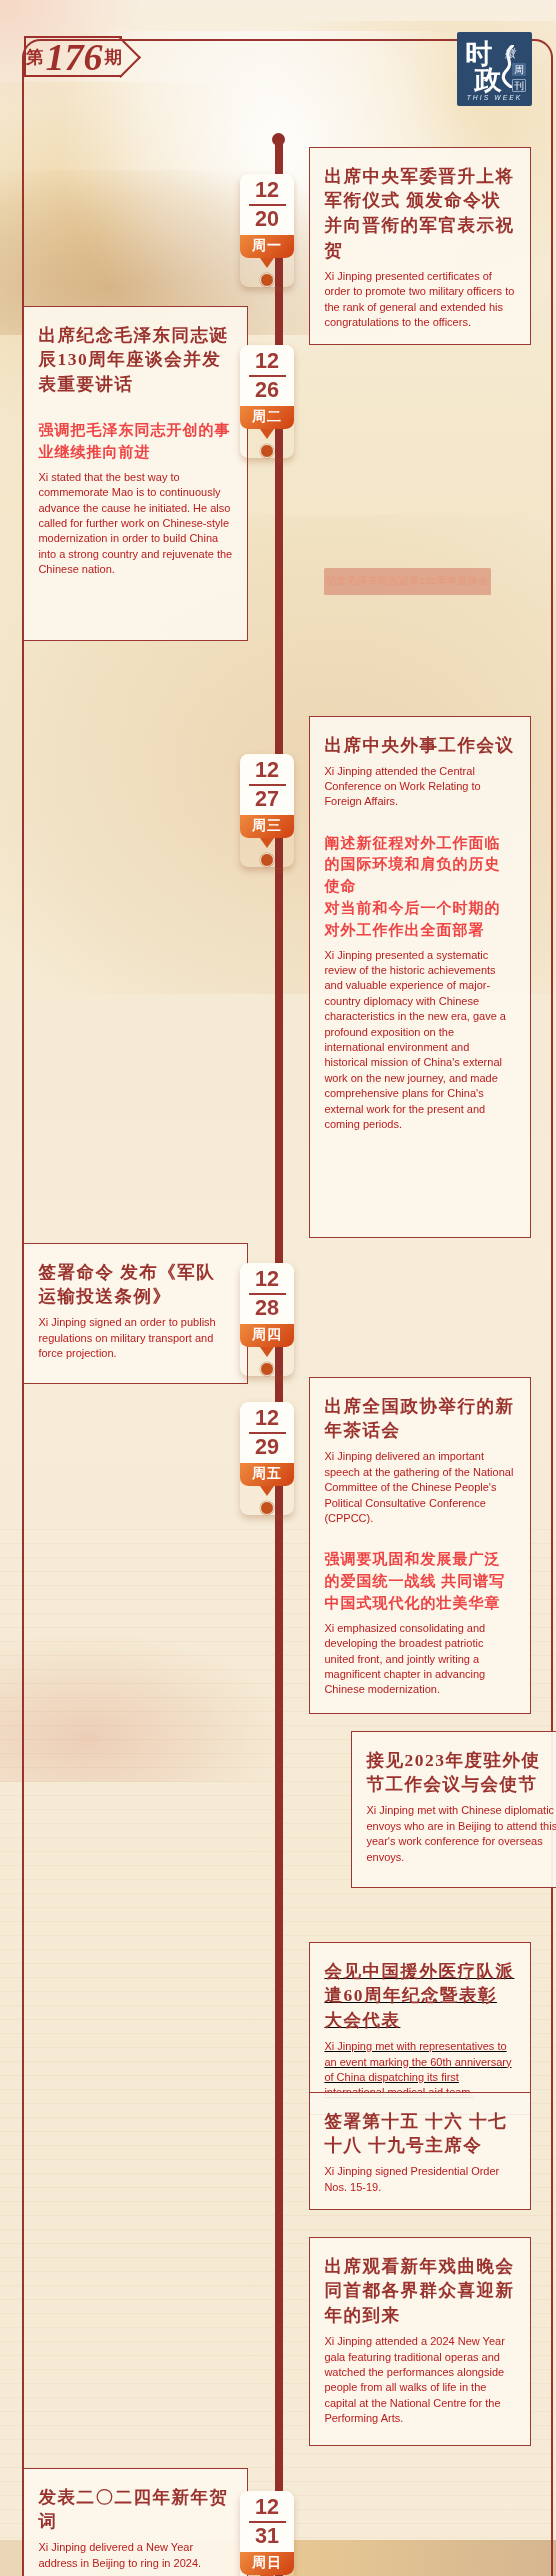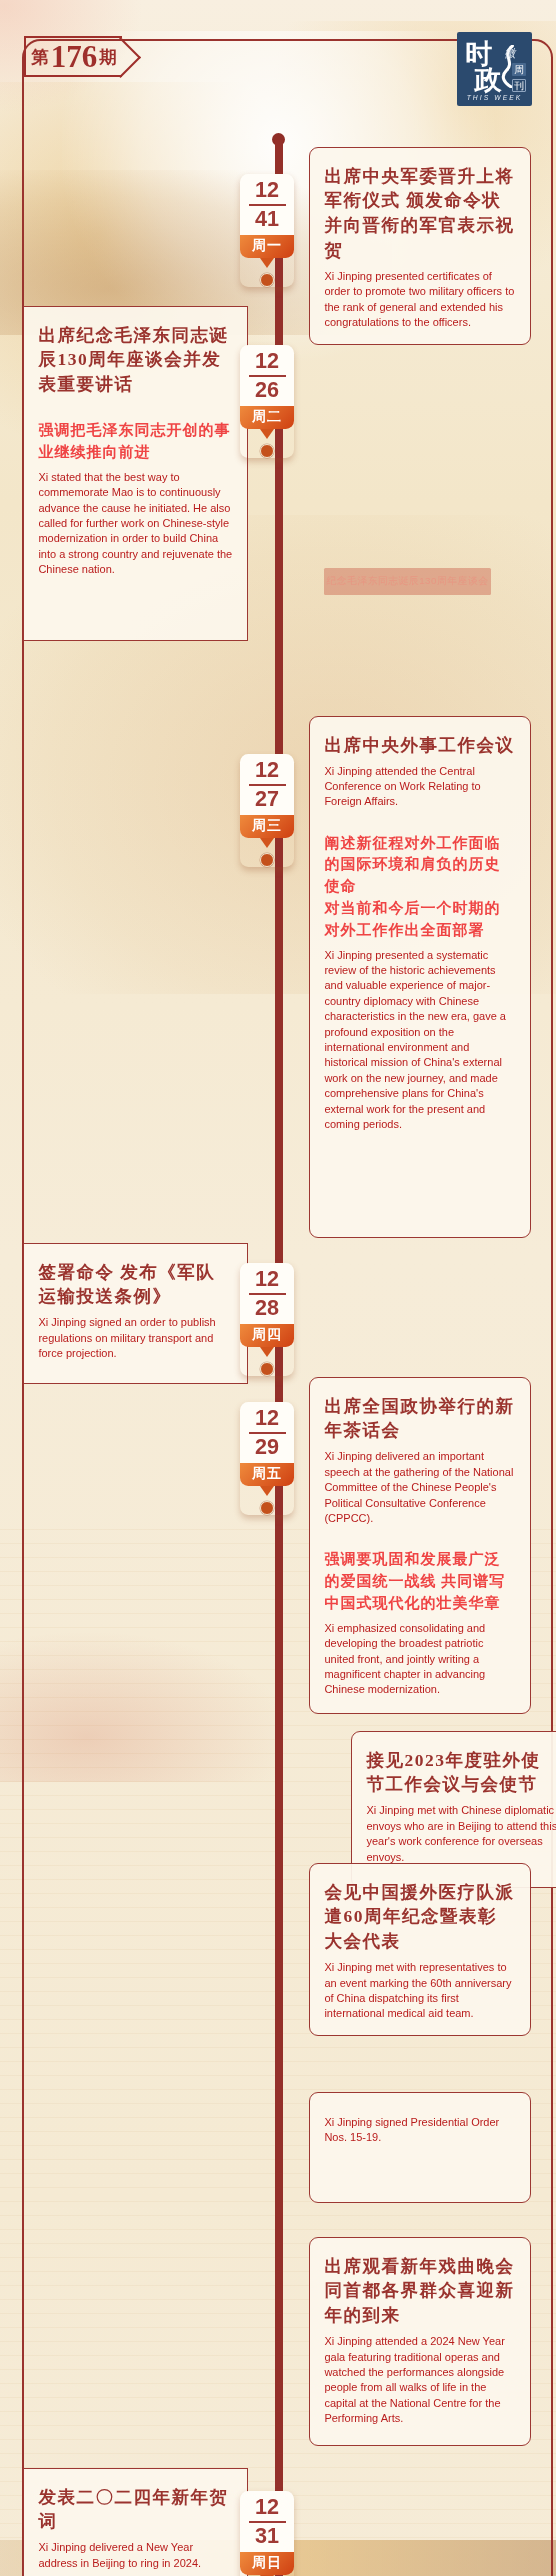--- a/index.html
+++ b/index.html
@@ -30,42 +30,42 @@
   .photo-wall{left:0;top:2540px;width:556px;height:191px;
     background:linear-gradient(90deg,rgba(188,134,62,.20),rgba(214,160,74,.48) 55%,rgba(166,108,46,.42));}
   
   .frame{position:absolute;left:21.6px;top:39px;width:527px;height:3077px;z-index:3;
     border:2.1px solid #9a332e;border-radius:18.5px;pointer-events:none;}
   
   .issue-badge{position:absolute;left:24px;top:36px;z-index:7;width:96px;height:37px;
     border:2.1px solid #9e2f2b;border-right:none;display:flex;align-items:center;justify-content:center;
     color:#9e2f2b;font-family:"Liberation Serif","DejaVu Serif",serif;font-weight:bold;}
   .issue-badge .small{font-size:17.5px;}
-  .issue-badge .big{font-size:31px;line-height:1;margin:0 2.1px;}
+  .issue-badge .big{font-size:38px;line-height:1;margin:0 2.1px;font-style:italic;}
   .issue-arrow{position:absolute;left:106px;top:43px;width:27px;height:27px;z-index:6;
     border-top:2.1px solid #9e2f2b;border-right:2.1px solid #9e2f2b;transform:rotate(45deg);}
   .brand-logo{position:absolute;left:457px;top:32px;width:75px;height:74px;z-index:7;background:#2b4a6e;border-radius:2.1px;
     color:#fff;font-family:"Liberation Serif","DejaVu Serif",serif;}
   .bl-shi{position:absolute;left:8.2px;top:4.1px;font-size:27px;font-weight:bold;}
   .bl-zheng{position:absolute;left:17.5px;top:30px;font-size:27px;font-weight:bold;}
   .bl-swoosh{position:absolute;left:40px;top:13.4px;width:20.6px;height:43px;}
   .bl-wei{position:absolute;right:16.5px;top:14.4px;font-size:11.3px;color:#e3eaf2;font-style:italic;}
   .bl-zhou{position:absolute;right:6.2px;top:31px;width:13.4px;height:13.4px;background:#47688e;color:#fff;
     font-size:9.8px;line-height:13.4px;text-align:center;border-radius:1px;}
   .bl-kan{position:absolute;right:6.2px;top:47px;width:13.4px;height:13.4px;border:0.5px solid #8fa5c0;color:#fff;
     font-size:9.8px;line-height:12.4px;text-align:center;border-radius:1px;box-sizing:border-box;}
   .bl-week{position:absolute;left:0;right:0;bottom:5.2px;text-align:center;font-size:6.7px;letter-spacing:2.1px;
     color:#e8edf4;font-style:italic;font-family:"Liberation Sans",sans-serif;}
   
   .tl-line{position:absolute;left:275px;top:140px;width:8.2px;height:2766px;background:#94302a;z-index:4;}
   .tl-topdot{position:absolute;left:272px;top:133px;width:13.4px;height:13.4px;border-radius:50%;background:#8f2d26;z-index:4;}
   
   .event-card{position:absolute;z-index:5;box-sizing:border-box;background:rgba(252,247,236,.94);
     border:1.5px solid #9c3732;padding:15.5px 14.4px 13.4px 14.4px;}
-  .event-card.right{left:309px;width:222px;border-radius:9px;}
+  .event-card.right{left:309px;width:222px;}
   .event-card.left{left:23px;width:225px;}
   .ev-title{font-family:"Liberation Serif","DejaVu Serif",serif;font-weight:600;color:#9a332e;
     font-size:17.5px;line-height:1.42;letter-spacing:1.5px;}
   .ev-en{color:#b91c1c;font-size:11px;line-height:1.4;margin-top:6.2px;}
   .ev-quote{font-family:"Liberation Serif","DejaVu Serif",serif;font-weight:bold;color:#ef4444;
     font-size:15px;line-height:1.45;letter-spacing:1px;margin-top:23px;}
   
   .date-badge{position:absolute;left:240px;width:54px;z-index:6;border-radius:8.2px;
     box-shadow:0 3.1px 6.2px rgba(150,80,40,.28);}
   .db-white{background:#fffdf8;border-radius:8.2px 8.2px 0 0;text-align:center;padding:5.2px 0 4.1px 0;}
@@ -120,21 +120,21 @@
 
   <div id="events">
       <div class="event-card right" style="top: 147px; min-height: 178px;">
         <div class="ev-title">出席中央军委晋升上将军衔仪式 颁发命令状并向晋衔的军官表示祝贺</div>
         <div class="ev-en">Xi Jinping presented certificates of order to promote two military officers to the rank of general and extended his congratulations to the officers.</div>
       </div>
       <div class="date-badge" style="top: 174px;">
         <div class="db-white">
           <div class="db-num">12</div>
           <div class="db-div"></div>
-          <div class="db-num">41</div>
+          <div class="db-num">20</div>
         </div>
         <div class="db-orange">周一</div>
         <div class="db-tri"></div>
         <div class="db-dot"></div>
       </div>
       <div class="event-card left" style="top: 306px; min-height: 335px;">
         <div class="ev-title">出席纪念毛泽东同志诞辰130周年座谈会并发表重要讲话</div>
         <div class="ev-quote">
           <div>强调把毛泽东同志开创的事业继续推向前进</div>
         </div>
@@ -198,25 +198,26 @@
           <div class="db-num">29</div>
         </div>
         <div class="db-orange">周五</div>
         <div class="db-tri"></div>
         <div class="db-dot"></div>
       </div>
       <div class="event-card right" style="top: 1731px; min-height: 157px; margin-left: 42px;">
         <div class="ev-title">接见2023年度驻外使节工作会议与会使节</div>
         <div class="ev-en">Xi Jinping met with Chinese diplomatic envoys who are in Beijing to attend this year's work conference for overseas envoys.</div>
       </div>
-      <div class="event-card right" style="top: 1863px; min-height: 171px;">
+      <div class="event-card right" style="top: 1942px; min-height: 171px; text-decoration: underline;">
         <div class="ev-title">会见中国援外医疗队派遣60周年纪念暨表彰大会代表</div>
         <div class="ev-en">Xi Jinping met with representatives to an event marking the 60th anniversary of China dispatching its first international medical aid team.</div>
       </div>
       <div class="event-card right" style="top: 2092px; min-height: 111px;">
+        <div class="ev-title">签署第十五 十六 十七 十八 十九号主席令</div>
         <div class="ev-en">Xi Jinping signed Presidential Order Nos. 15-19.</div>
       </div>
       <div class="event-card right" style="top: 2237px; min-height: 209px;">
         <div class="ev-title">出席观看新年戏曲晚会 同首都各界群众喜迎新年的到来</div>
         <div class="ev-en">Xi Jinping attended a 2024 New Year gala featuring traditional operas and watched the performances alongside people from all walks of life in the capital at the National Centre for the Performing Arts.</div>
       </div>
       <div class="event-card left" style="top: 2468px; min-height: 85px;">
         <div class="ev-title">发表二〇二四年新年贺词</div>
         <div class="ev-en">Xi Jinping delivered a New Year address in Beijing to ring in 2024.</div>
       </div>

